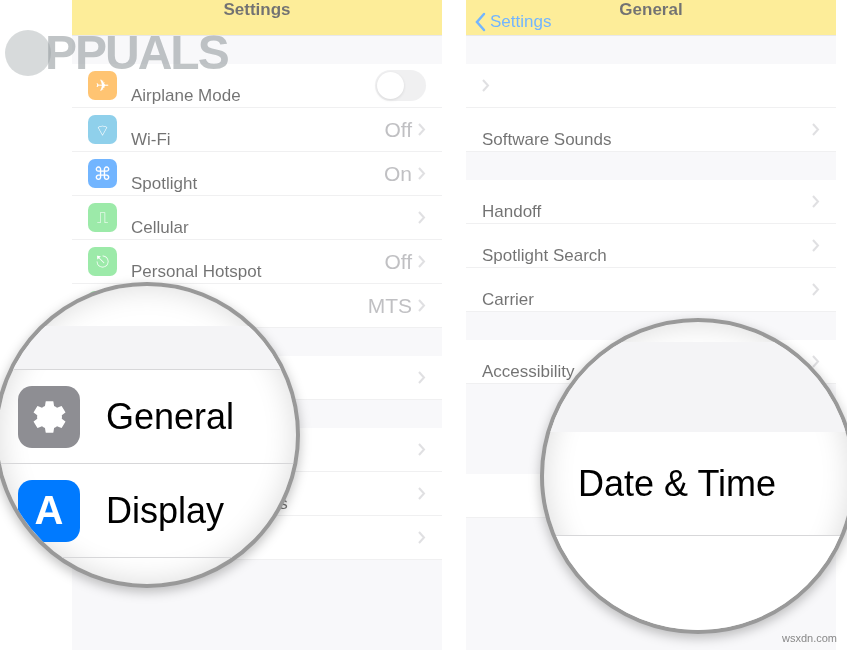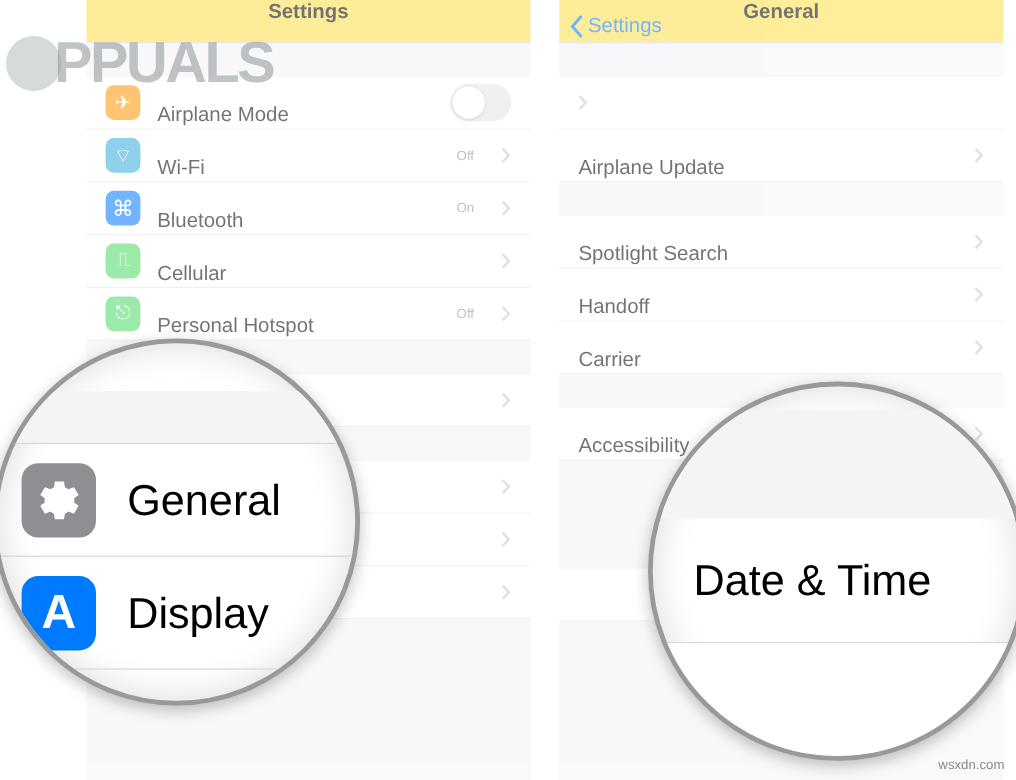--- a/index.html
+++ b/index.html
@@ -66,21 +66,21 @@
       position: relative;
     }
     .row-icon {
       width: 29px; height: 29px;
       border-radius: 7px;
       margin-right: 14px;
       display: flex; align-items: center; justify-content: center;
       flex-shrink: 0;
     }
     .row-label { font-size: 17px; color: #000; flex: 1; margin-top: 20px; }
-    .row-value { font-size: 11px; color: #8e8e93; margin-right: 23px; }
+    .row-value { font-size: 21px; color: #8e8e93; margin-right: 6px; }
     .row-chevron {
       width: 8px; height: 13px;
       flex-shrink: 0;
     }
     .toggle {
       width: 51px; height: 31px;
       background: #e5e5e7;
       border-radius: 16px;
       position: relative;
     }
@@ -181,41 +181,51 @@
     <span class="row-label">Wi-Fi</span>
     <span class="row-value">Off</span>
     <svg class="row-chevron" viewBox="0 0 8 13">
         <path d="M1 1l5 5.5L1 12" stroke="#c7c7cc" stroke-width="2" fill="none"></path>
       </svg>
   </div>
   <div class="row">
     <div class="row-icon ic-bt">
         <span class="icon-glyph" style="font-size:18px">⌘</span>
       </div>
-    <span class="row-label">Bluetooth</span>
+    <span class="row-label">Spotlight</span>
     <span class="row-value">On</span>
     <svg class="row-chevron" viewBox="0 0 8 13">
         <path d="M1 1l5 5.5L1 12" stroke="#c7c7cc" stroke-width="2" fill="none"></path>
       </svg>
   </div>
   <div class="row">
     <div class="row-icon ic-cell">
         <span class="icon-glyph">⎍</span>
       </div>
     <span class="row-label">Cellular</span>
     <svg class="row-chevron" viewBox="0 0 8 13">
         <path d="M1 1l5 5.5L1 12" stroke="#c7c7cc" stroke-width="2" fill="none"></path>
       </svg>
   </div>
   <div class="row">
     <div class="row-icon ic-hotspot">
         <span class="icon-glyph">⎋</span>
       </div>
     <span class="row-label">Personal Hotspot</span>
     <span class="row-value">Off</span>
+    <svg class="row-chevron" viewBox="0 0 8 13">
+        <path d="M1 1l5 5.5L1 12" stroke="#c7c7cc" stroke-width="2" fill="none"></path>
+      </svg>
+  </div>
+  <div class="row">
+    <div class="row-icon ic-carrier">
+        <span class="icon-glyph">✆</span>
+      </div>
+    <span class="row-label">Carrier</span>
+    <span class="row-value">MTS</span>
     <svg class="row-chevron" viewBox="0 0 8 13">
         <path d="M1 1l5 5.5L1 12" stroke="#c7c7cc" stroke-width="2" fill="none"></path>
       </svg>
   </div>
 
   <div class="section-gap"></div>
   <div class="row">
     <span class="row-label">&nbsp;</span>
     <svg class="row-chevron" viewBox="0 0 8 13">
         <path d="M1 1l5 5.5L1 12" stroke="#c7c7cc" stroke-width="2" fill="none"></path>
@@ -263,35 +273,35 @@
     <span class="navbar-title">General</span>
   </div>
   <div class="section-gap"></div>
 
   <div class="row">
     <svg class="row-chevron" viewBox="0 0 8 13">
         <path d="M1 1l5 5.5L1 12" stroke="#c7c7cc" stroke-width="2" fill="none"></path>
       </svg>
   </div>
   <div class="row">
-    <span class="row-label">Airplane Update</span>
-    <svg class="row-chevron" viewBox="0 0 8 13">
-        <path d="M1 1l5 5.5L1 12" stroke="#c7c7cc" stroke-width="2" fill="none"></path>
-      </svg>
-  </div>
-
-  <div class="section-gap"></div>
+    <span class="row-label">Software Sounds</span>
+    <svg class="row-chevron" viewBox="0 0 8 13">
+        <path d="M1 1l5 5.5L1 12" stroke="#c7c7cc" stroke-width="2" fill="none"></path>
+      </svg>
+  </div>
+
+  <div class="section-gap"></div>
+  <div class="row">
+    <span class="row-label">Handoff</span>
+    <svg class="row-chevron" viewBox="0 0 8 13">
+        <path d="M1 1l5 5.5L1 12" stroke="#c7c7cc" stroke-width="2" fill="none"></path>
+      </svg>
+  </div>
   <div class="row">
     <span class="row-label">Spotlight Search</span>
-    <svg class="row-chevron" viewBox="0 0 8 13">
-        <path d="M1 1l5 5.5L1 12" stroke="#c7c7cc" stroke-width="2" fill="none"></path>
-      </svg>
-  </div>
-  <div class="row">
-    <span class="row-label">Handoff</span>
     <svg class="row-chevron" viewBox="0 0 8 13">
         <path d="M1 1l5 5.5L1 12" stroke="#c7c7cc" stroke-width="2" fill="none"></path>
       </svg>
   </div>
   <div class="row">
     <span class="row-label">Carrier</span>
     <svg class="row-chevron" viewBox="0 0 8 13">
         <path d="M1 1l5 5.5L1 12" stroke="#c7c7cc" stroke-width="2" fill="none"></path>
       </svg>
   </div>

